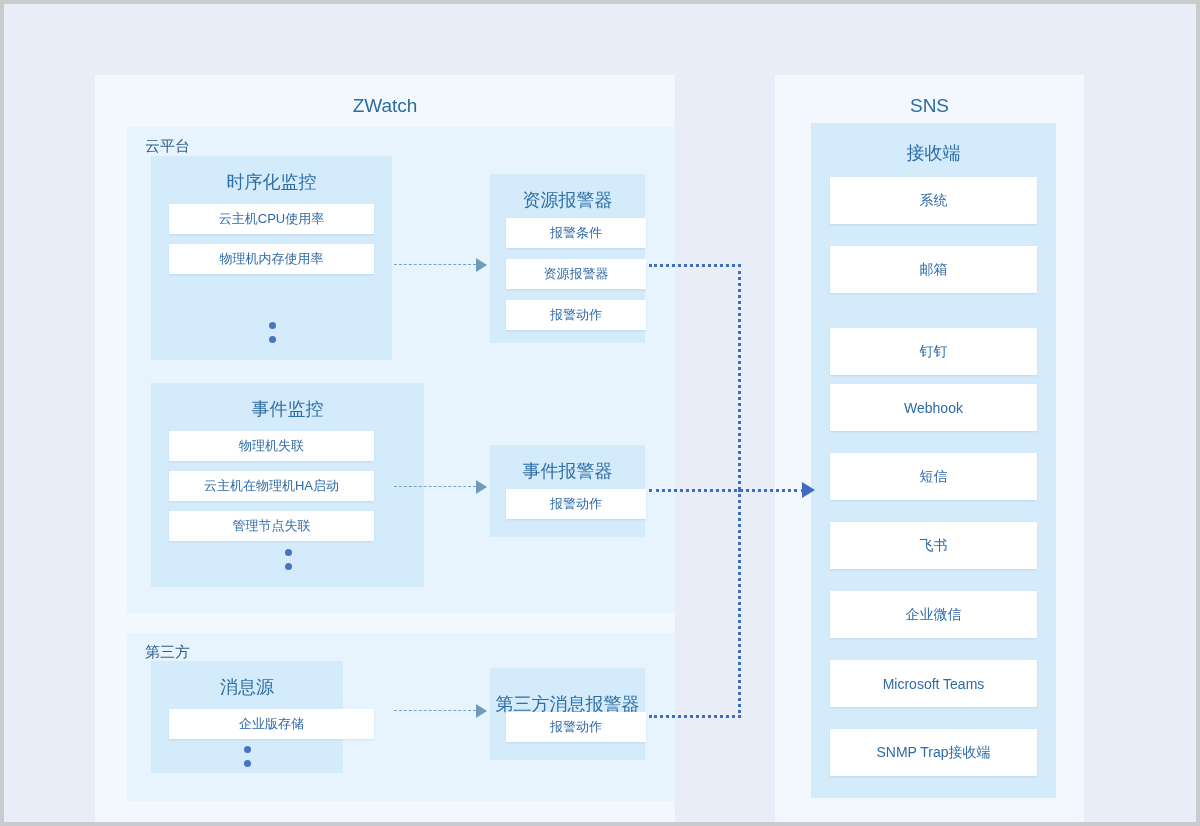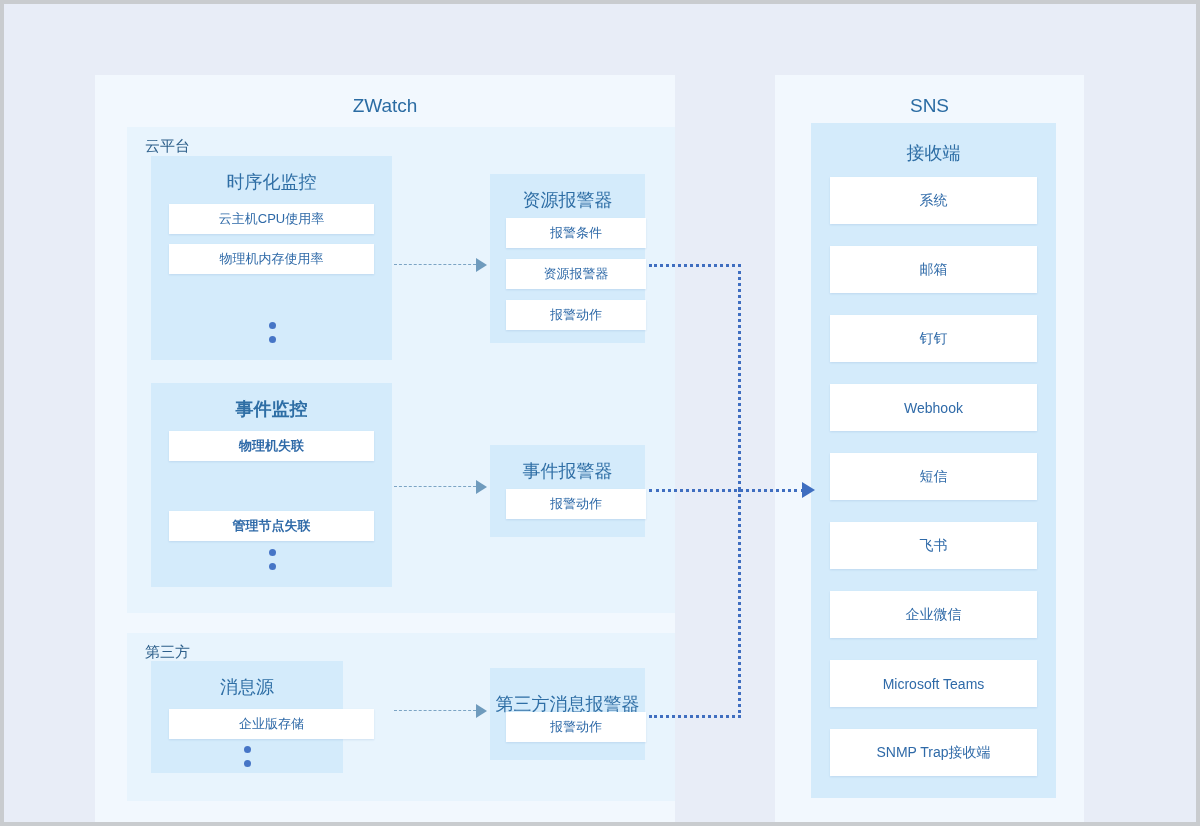--- a/index.html
+++ b/index.html
@@ -77,21 +77,21 @@
   }
   .card-group-title {
     position: absolute;
     top: 14px;
     width: 100%;
     text-align: center;
     font-size: 18px;
     color: #2e6ea5;
   }
   #ts-monitor    { left: 147px; top: 152px; width: 241px; height: 204px; }
-  #event-monitor { left: 147px; top: 379px; width: 241px; height: 204px; font-weight: bold; }
+  #event-monitor { left: 147px; top: 379px; width: 273px; height: 204px; }
   #msg-source    { left: 147px; top: 657px; width: 192px; height: 112px; }
 
   #resource-alarm { left: 486px; top: 170px; width: 155px; height: 169px; }
   #event-alarm    { left: 486px; top: 441px; width: 155px; height: 92px; }
   #third-alarm    { left: 486px; top: 664px; width: 155px; height: 92px; }
 
   #receiver-group { left: 807px; top: 119px; width: 245px; height: 675px; }
   #receiver-group .card-group-title { font-size: 18px; top: 18px; }
 
   
@@ -179,20 +179,21 @@
     <div class="item-box wide" style="top:88px">物理机内存使用率</div>
     <div class="dots" style="top:166px">
         <i></i>
         <i></i>
       </div>
   </div>
 
   <div class="card-group" id="event-monitor">
     <div class="card-group-title">事件监控</div>
     <div class="item-box wide" style="top:48px">物理机失联</div>
+    <div class="item-box wide" style="top:88px">云主机在物理机HA启动</div>
     <div class="item-box wide" style="top:128px">管理节点失联</div>
     <div class="dots" style="top:166px">
         <i></i>
         <i></i>
       </div>
   </div>
 
   <div class="card-group" id="msg-source">
     <div class="card-group-title">消息源</div>
     <div class="item-box wide" style="top:48px">企业版存储</div>
@@ -220,21 +221,21 @@
   </div>
 
   <div class="outer-panel" id="sns-panel">
     <div class="panel-title">SNS</div>
   </div>
 
   <div class="card-group" id="receiver-group">
     <div class="card-group-title">接收端</div>
     <div class="item-box recv-item" style="top:54px">系统</div>
     <div class="item-box recv-item" style="top:123px">邮箱</div>
-    <div class="item-box recv-item" style="top:192px">钉钉</div>
+    <div class="item-box recv-item" style="top:205px">钉钉</div>
     <div class="item-box recv-item" style="top:261px">Webhook</div>
     <div class="item-box recv-item" style="top:330px">短信</div>
     <div class="item-box recv-item" style="top:399px">飞书</div>
     <div class="item-box recv-item" style="top:468px">企业微信</div>
     <div class="item-box recv-item" style="top:537px">Microsoft Teams</div>
     <div class="item-box recv-item" style="top:606px">SNMP Trap接收端</div>
   </div>
 
   <div class="conn dashed-h" style="left:390px; top:260px; width:82px;"></div>
   <div class="conn arrow-solid" style="left:472px; top:254px;"></div>

